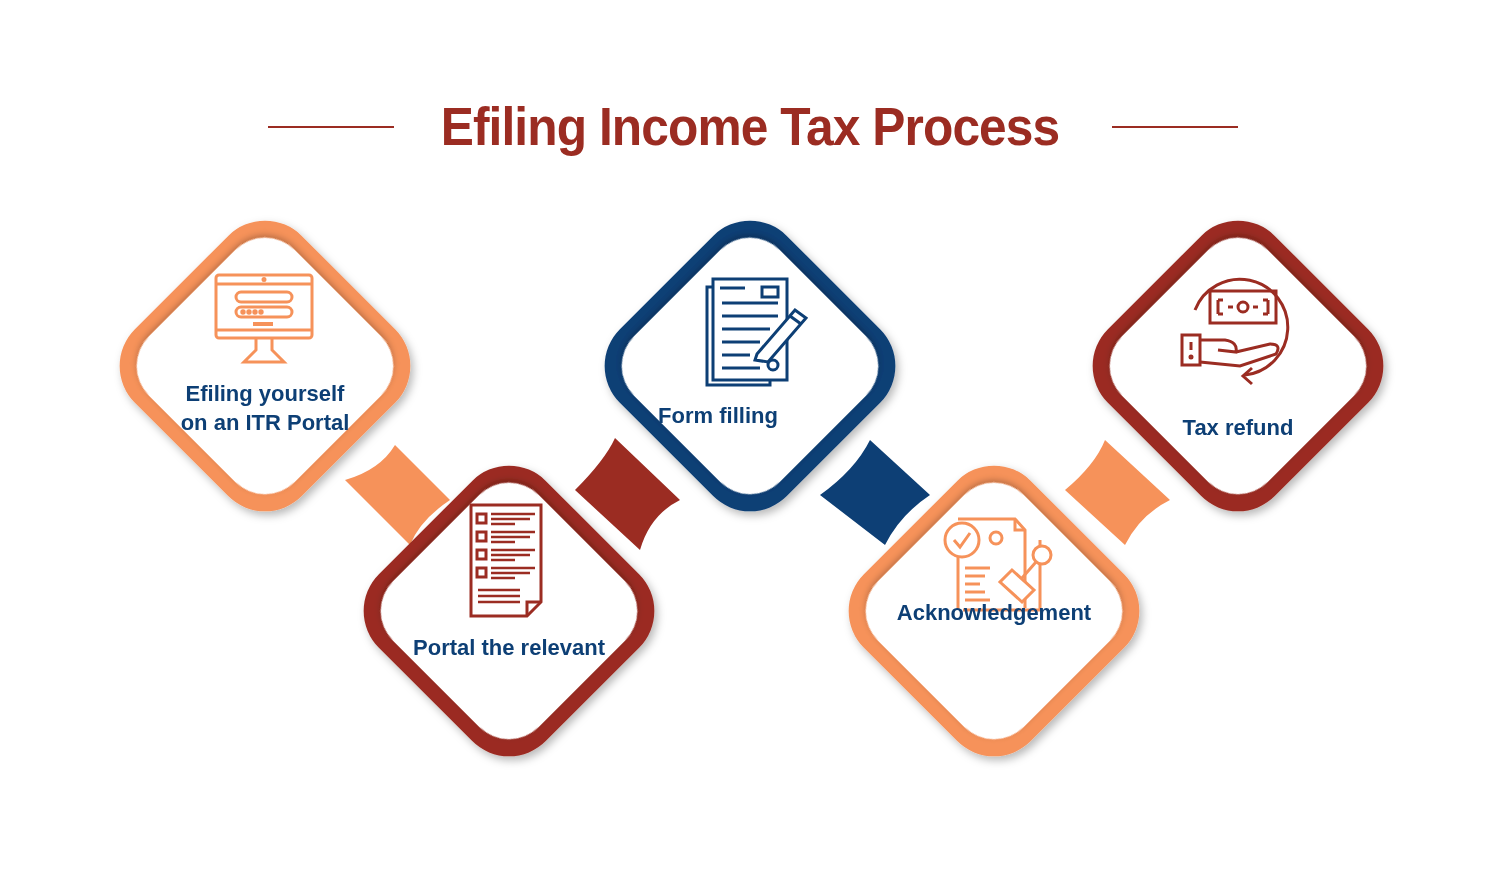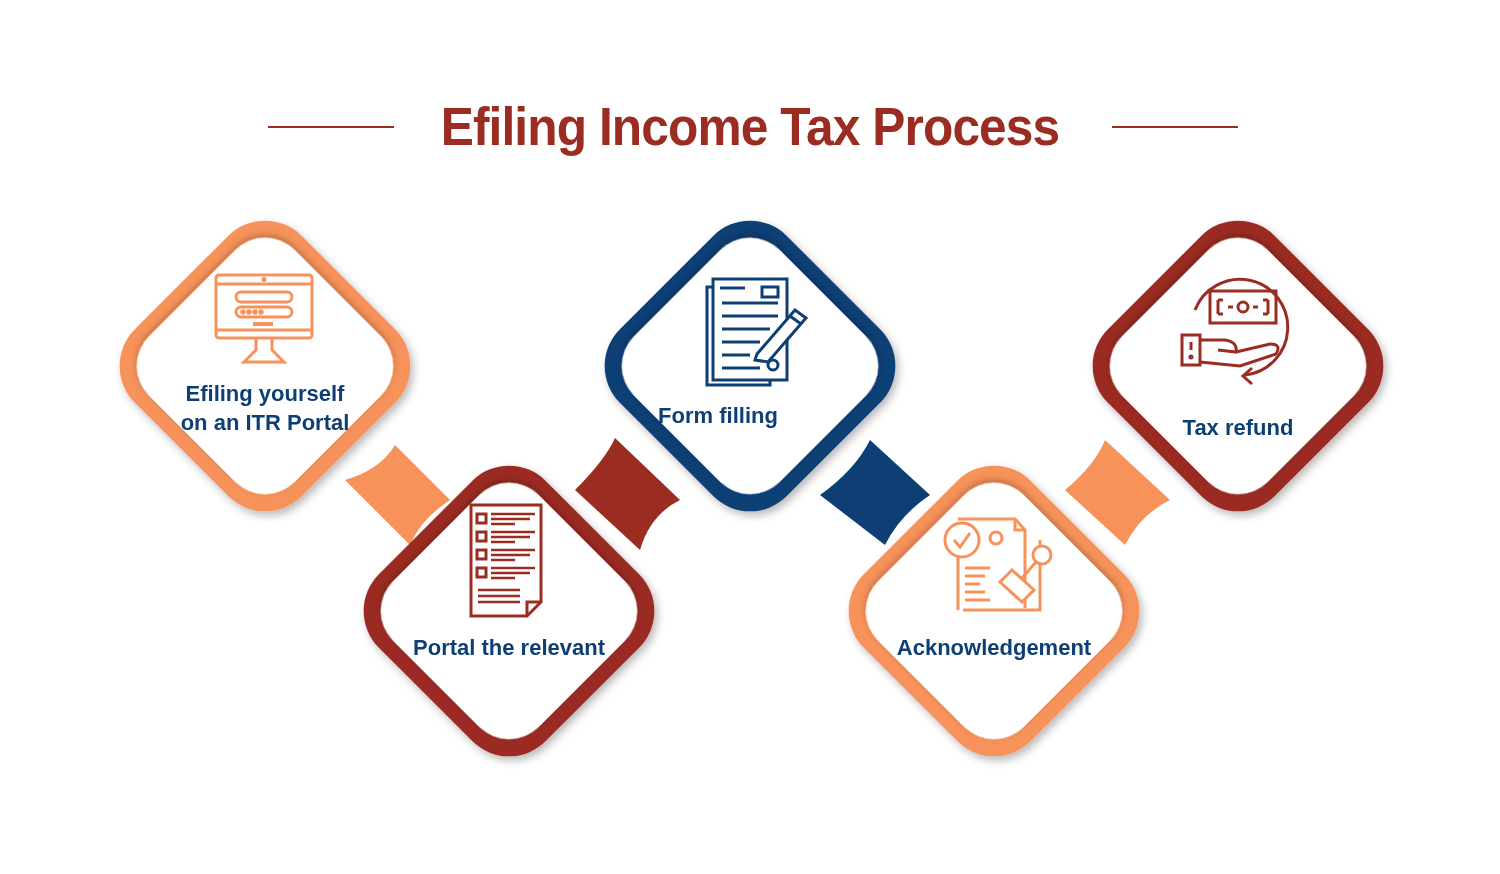--- a/index.html
+++ b/index.html
@@ -163,18 +163,18 @@
 <div class="label" style="left:135px; top:379px;">
   <div>Efiling yourself</div>
   <div>on an ITR Portal</div>
 </div>
 <div class="label" style="left:379px; top:633px;">
   <div>Portal the relevant</div>
 </div>
 <div class="label" style="left:588px; top:401px;">
   <div>Form filling</div>
 </div>
-<div class="label" style="left:864px; top:633px;">
+<div class="label" style="left:864px; top:598px;">
   <div>Acknowledgement</div>
 </div>
 <div class="label" style="left:1108px; top:413px;">
   <div>Tax refund</div>
 </div>
 
 </body></html>

